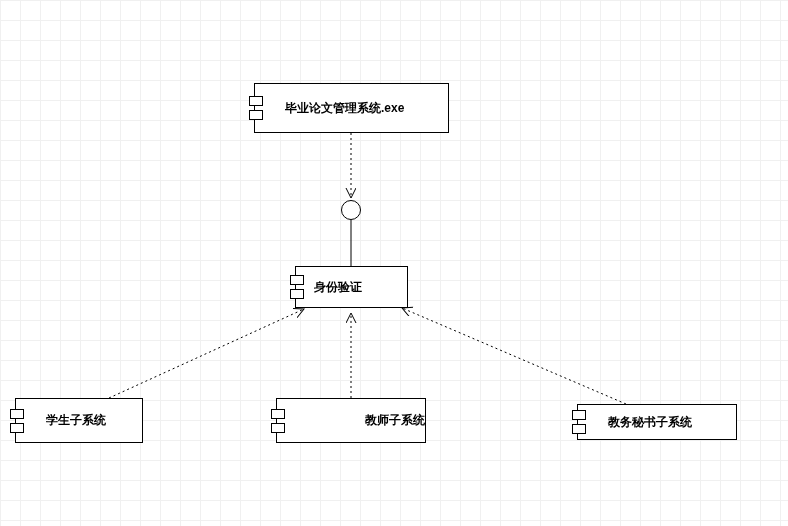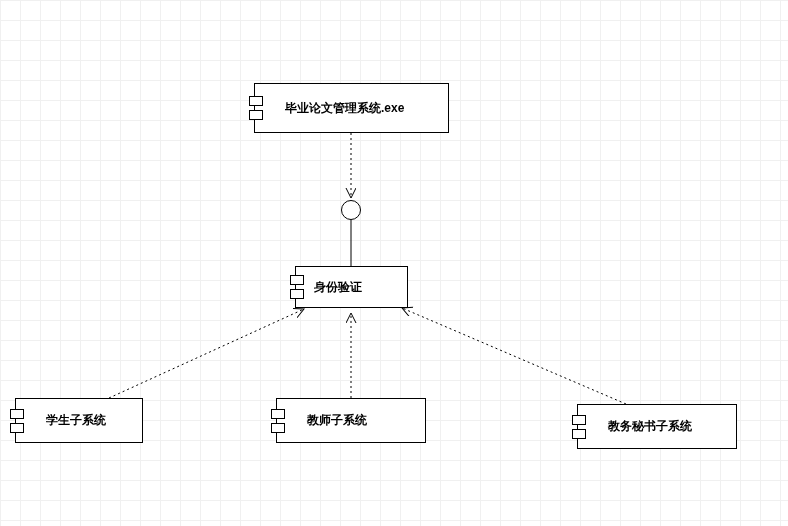--- a/index.html
+++ b/index.html
@@ -102,21 +102,21 @@
 <div class="component" style="left:295px; top:266px; width:113px; height:42px; justify-content:flex-start; padding-left:18px;">
   <div class="tabs"></div>
   <span class="label">身份验证</span>
 </div>
 
 <div class="component" style="left:15px; top:398px; width:128px; height:45px;">
   <div class="tabs"></div>
   <span class="label">学生子系统</span>
 </div>
 
-<div class="component" style="left:276px; top:398px; width:150px; height:45px;">
+<div class="component" style="left:276px; top:398px; width:150px; height:45px;justify-content:flex-end;">
   <div class="tabs"></div>
   <span class="label">教师子系统</span>
 </div>
 
-<div class="component" style="left:577px; top:404px; width:160px; height:45px;">
+<div class="component" style="left:577px; top:404px; width:160px; height:36px;">
   <div class="tabs"></div>
   <span class="label">教务秘书子系统</span>
 </div>
 
 </body></html>

